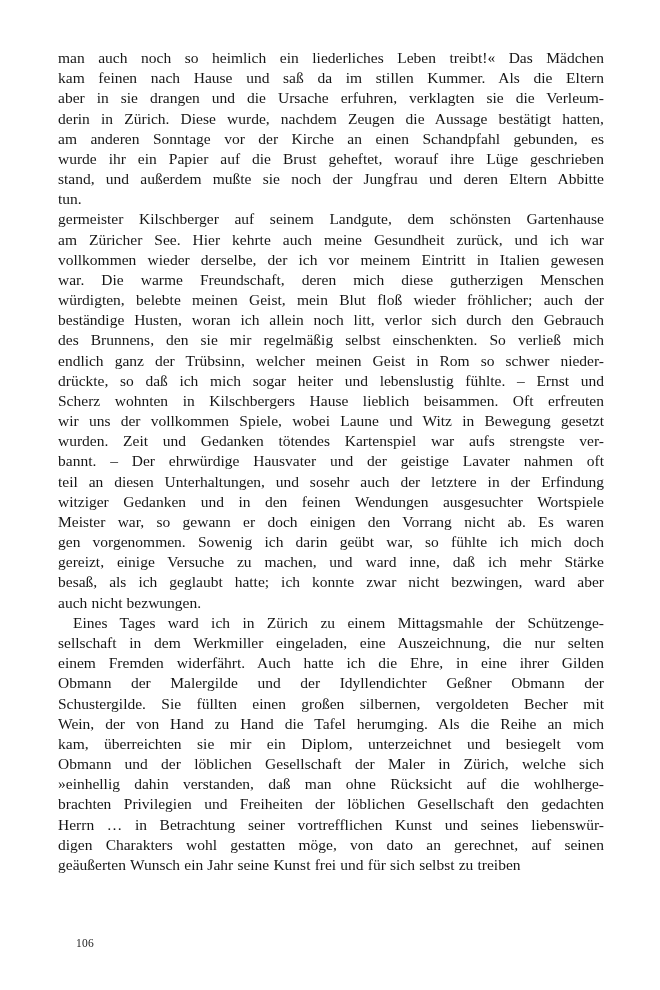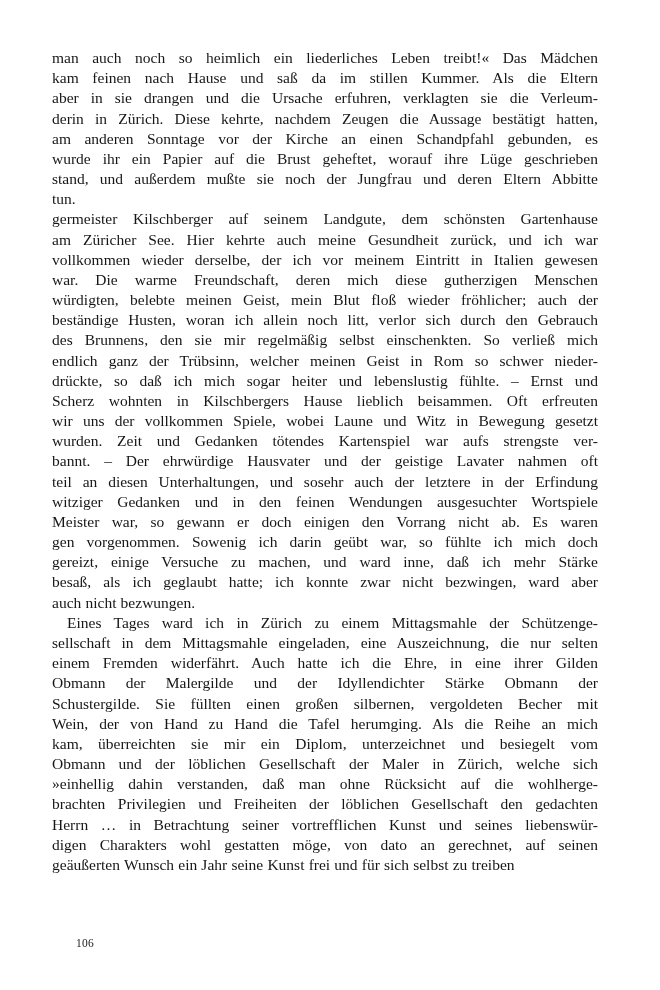--- a/index.html
+++ b/index.html
@@ -11,21 +11,21 @@
     position: relative;
     width: 660px;
     height: 990px;
     background: #ffffff;
     font-family: "Liberation Serif", "DejaVu Serif", serif;
     color: #161616;
     overflow: hidden;
   }
   .text-block {
     position: absolute;
-    left: 52px;
+    left: 58px;
     top: 48px;
     width: 546px;
   }
   .line {
     font-size: 15.5px;
     line-height: 20.18px;
     height: 20.18px;
     overflow: hidden;
     text-align: justify;
     text-align-last: justify;
@@ -49,21 +49,21 @@
   }
 </style>
 </head>
 <body>
 
 <div class="book-page">
   <main class="text-block">
       <div class="line">man auch noch so heimlich ein liederliches Leben treibt!« Das Mädchen</div>
       <div class="line">kam feinen nach Hause und saß da im stillen Kummer. Als die Eltern</div>
       <div class="line">aber in sie drangen und die Ursache erfuhren, verklagten sie die Verleum-</div>
-      <div class="line">derin in Zürich. Diese kehrte, nachdem Zeugen die Aussage bestätigt hatten,</div>
+      <div class="line">derin in Zürich. Diese wurde, nachdem Zeugen die Aussage bestätigt hatten,</div>
       <div class="line">am anderen Sonntage vor der Kirche an einen Schandpfahl gebunden, es</div>
       <div class="line">wurde ihr ein Papier auf die Brust geheftet, worauf ihre Lüge geschrieben</div>
       <div class="line">stand, und außerdem mußte sie noch der Jungfrau und deren Eltern Abbitte</div>
       <div class="line last">tun.</div>
       <div class="line">germeister Kilschberger auf seinem Landgute, dem schönsten Gartenhause</div>
       <div class="line">am Züricher See. Hier kehrte auch meine Gesundheit zurück, und ich war</div>
       <div class="line">vollkommen wieder derselbe, der ich vor meinem Eintritt in Italien gewesen</div>
       <div class="line">war. Die warme Freundschaft, deren mich diese gutherzigen Menschen</div>
       <div class="line">würdigten, belebte meinen Geist, mein Blut floß wieder fröhlicher; auch der</div>
       <div class="line">beständige Husten, woran ich allein noch litt, verlor sich durch den Gebrauch</div>
@@ -75,23 +75,23 @@
       <div class="line">wurden. Zeit und Gedanken tötendes Kartenspiel war aufs strengste ver-</div>
       <div class="line">bannt. – Der ehrwürdige Hausvater und der geistige Lavater nahmen oft</div>
       <div class="line">teil an diesen Unterhaltungen, und sosehr auch der letztere in der Erfindung</div>
       <div class="line">witziger Gedanken und in den feinen Wendungen ausgesuchter Wortspiele</div>
       <div class="line">Meister war, so gewann er doch einigen den Vorrang nicht ab. Es waren</div>
       <div class="line">gen vorgenommen. Sowenig ich darin geübt war, so fühlte ich mich doch</div>
       <div class="line">gereizt, einige Versuche zu machen, und ward inne, daß ich mehr Stärke</div>
       <div class="line">besaß, als ich geglaubt hatte; ich konnte zwar nicht bezwingen, ward aber</div>
       <div class="line last">auch nicht bezwungen.</div>
       <div class="line indent">Eines Tages ward ich in Zürich zu einem Mittagsmahle der Schützenge-</div>
-      <div class="line">sellschaft in dem Mittagsmahle eingeladen, eine Auszeichnung, die nur selten</div>
+      <div class="line">sellschaft in dem Werkmiller eingeladen, eine Auszeichnung, die nur selten</div>
       <div class="line">einem Fremden widerfährt. Auch hatte ich die Ehre, in eine ihrer Gilden</div>
-      <div class="line">Obmann der Malergilde und der Idyllendichter Stärke Obmann der</div>
+      <div class="line">Obmann der Malergilde und der Idyllendichter Geßner Obmann der</div>
       <div class="line">Schustergilde. Sie füllten einen großen silbernen, vergoldeten Becher mit</div>
       <div class="line">Wein, der von Hand zu Hand die Tafel herumging. Als die Reihe an mich</div>
       <div class="line">kam, überreichten sie mir ein Diplom, unterzeichnet und besiegelt vom</div>
       <div class="line">Obmann und der löblichen Gesellschaft der Maler in Zürich, welche sich</div>
       <div class="line">»einhellig dahin verstanden, daß man ohne Rücksicht auf die wohlherge-</div>
       <div class="line">brachten Privilegien und Freiheiten der löblichen Gesellschaft den gedachten</div>
       <div class="line">Herrn … in Betrachtung seiner vortrefflichen Kunst und seines liebenswür-</div>
       <div class="line">digen Charakters wohl gestatten möge, von dato an gerechnet, auf seinen</div>
       <div class="line last">geäußerten Wunsch ein Jahr seine Kunst frei und für sich selbst zu treiben</div>
     </main>

